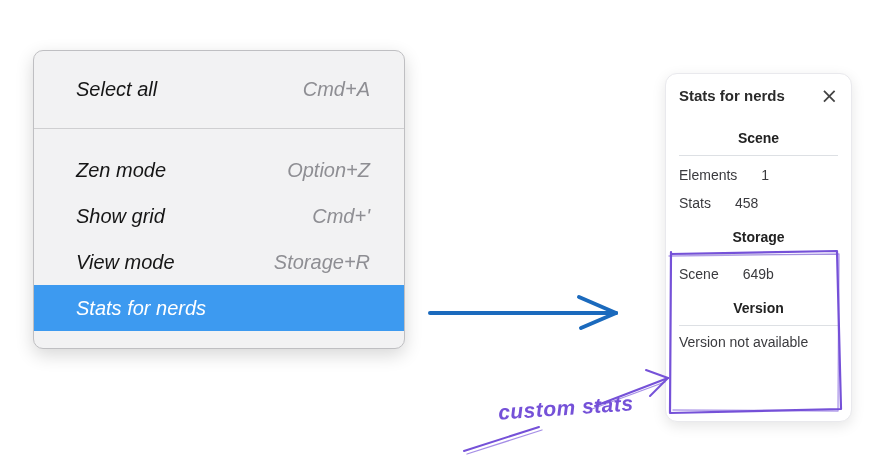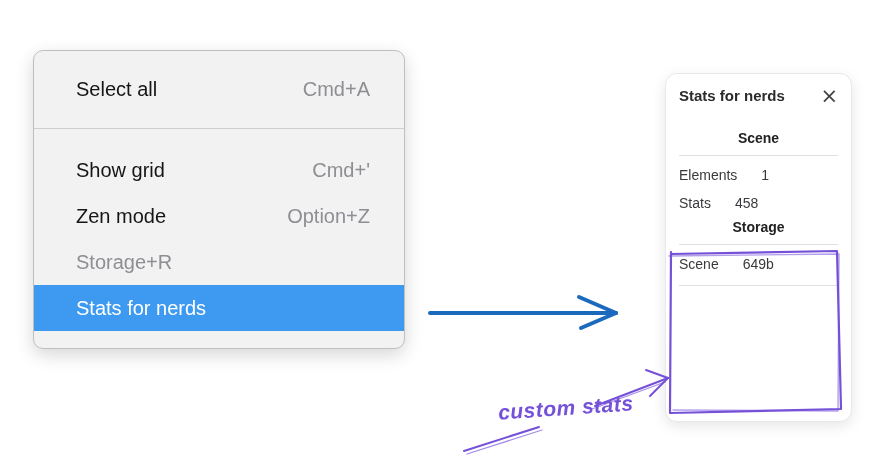--- a/index.html
+++ b/index.html
@@ -23,20 +23,21 @@
     top: 50px;
     width: 372px;
     height: 299px;
     box-sizing: border-box;
     background: var(--menu-bg);
     border: 1px solid var(--menu-border);
     border-radius: 10px;
     box-shadow: 0 6px 18px rgba(0,0,0,0.16);
     padding-top: 15px;
     overflow: hidden;
+    font-style: italic;
   }
   .menu-item {
     height: 46px;
     display: flex;
     align-items: center;
     justify-content: space-between;
     padding: 0 34px 0 42px;
     font-size: 20px;
     cursor: default;
   }
@@ -105,21 +106,21 @@
     font-family: "DejaVu Sans", sans-serif;
   }
   .section-header {
     text-align: center;
     font-weight: bold;
     font-size: 14px;
     line-height: 20px;
     color: #222222;
   }
   .section-header.first { margin-top: 22px; }
-  .section-header.next { }
+  .section-header.next { margin-top: 10px; }
   .panel-hr {
     border: none;
     border-top: 1px solid var(--panel-hr);
     margin: 7px 0 5px 0;
   }
   .stat-row {
     display: flex;
     align-items: center;
     height: 28px;
     gap: 24px;
@@ -184,28 +185,29 @@
 
 <div id="canvas">
 
   <div class="context-menu">
     <div class="menu-item">
       <span class="mi-label">Select all</span>
       <span class="mi-shortcut">Cmd+A</span>
     </div>
     <div class="menu-divider"></div>
     <div class="menu-item">
+      <span class="mi-label">Zen mode</span>
+      <span class="mi-shortcut">Option+Z</span>
+    </div>
+    <div class="menu-item">
       <span class="mi-label">Show grid</span>
       <span class="mi-shortcut">Cmd+'</span>
     </div>
     <div class="menu-item">
-      <span class="mi-label">Zen mode</span>
-      <span class="mi-shortcut">Option+Z</span>
-    </div>
-    <div class="menu-item">
+      <span class="mi-label">View mode</span>
       <span class="mi-shortcut">Storage+R</span>
     </div>
     <div class="menu-item highlighted">
       <span class="mi-label">Stats for nerds</span>
     </div>
   </div>
 
   <svg class="blue-arrow-svg" viewBox="0 0 205 45">
     <path class="blue-arrow-path" d="M6,20 L192,20"></path>
     <path class="blue-arrow-path" d="M192,20 L155,4"></path>
@@ -229,21 +231,23 @@
       <span class="sr-value">458</span>
     </div>
 
     <div class="section-header next">Storage</div>
     <hr class="panel-hr">
     <div class="stat-row">
       <span class="sr-label">Scene</span>
       <span class="sr-value">649b</span>
     </div>
 
+    <div class="section-header next">Version</div>
     <hr class="panel-hr">
+    <div class="version-note">Version not available</div>
   </div>
 
   <svg class="purple-box-svg" viewBox="0 0 195 180">
     <path class="purple-box-path" d="M8,9 L174,6 L178,164 L7,168 L8,7"></path>
     <path class="purple-box-path echo" d="M6,11 L176,9 L175,166 L10,165"></path>
   </svg>
 
   <div class="annotation-text">custom stats</div>
   <svg class="annotation-arrow-svg" viewBox="0 0 235 95">
     <path class="annotation-arrow-path" d="M14,86 L89,62"></path>

